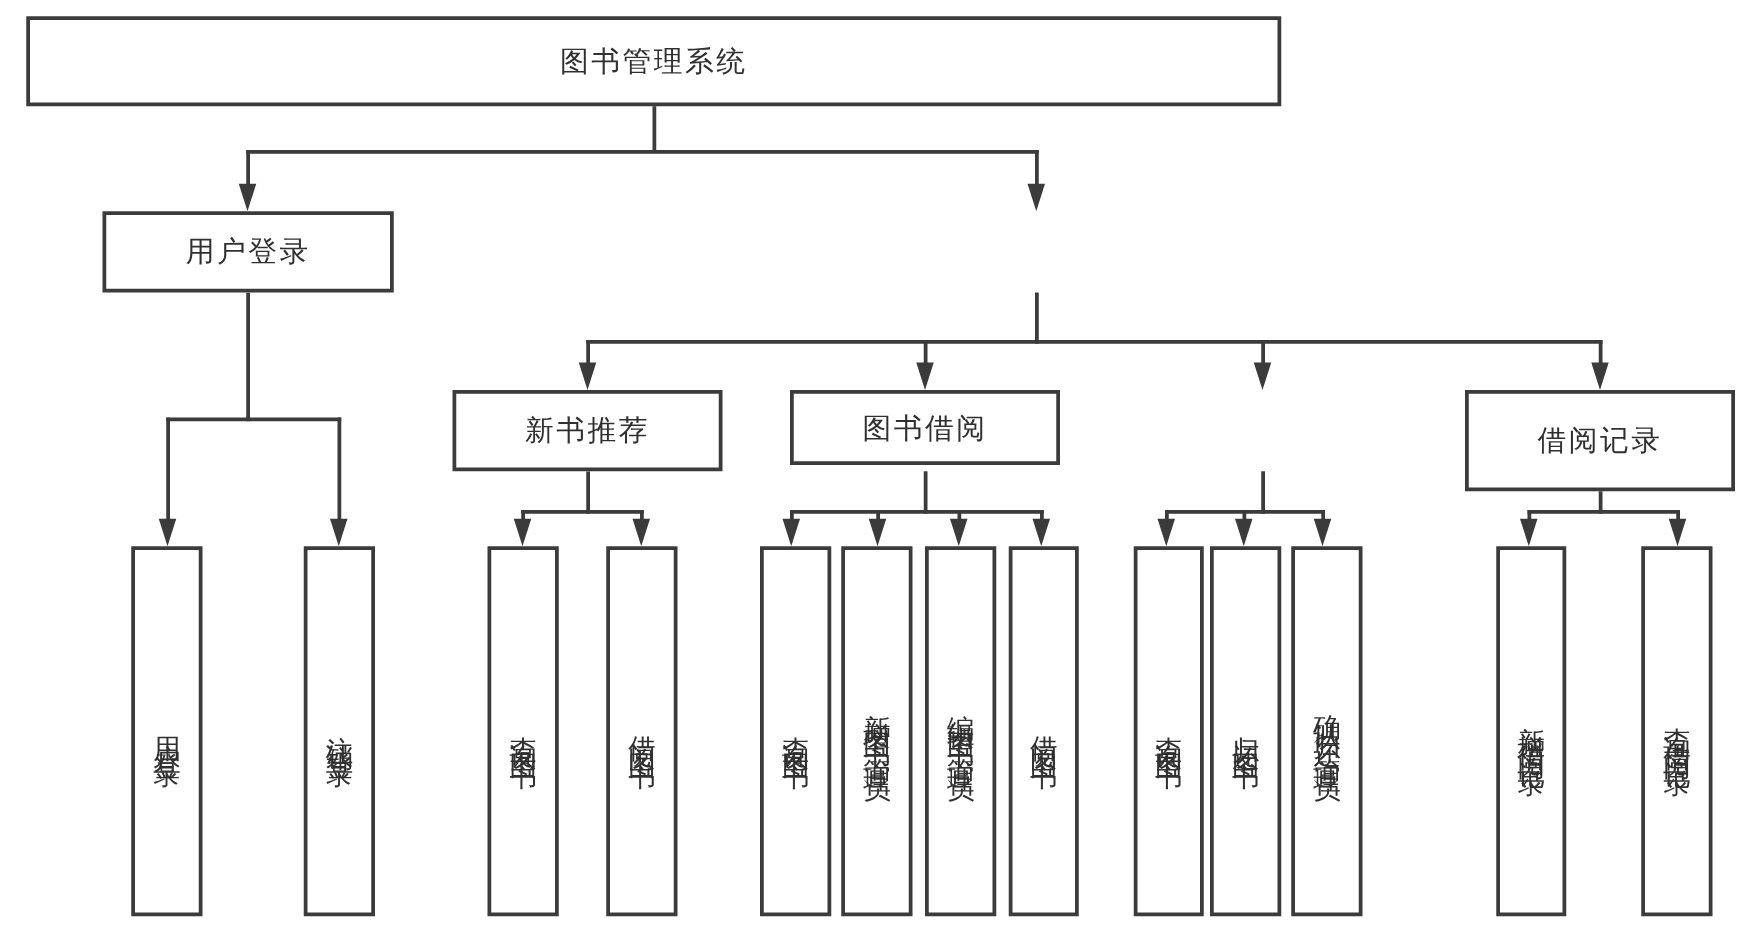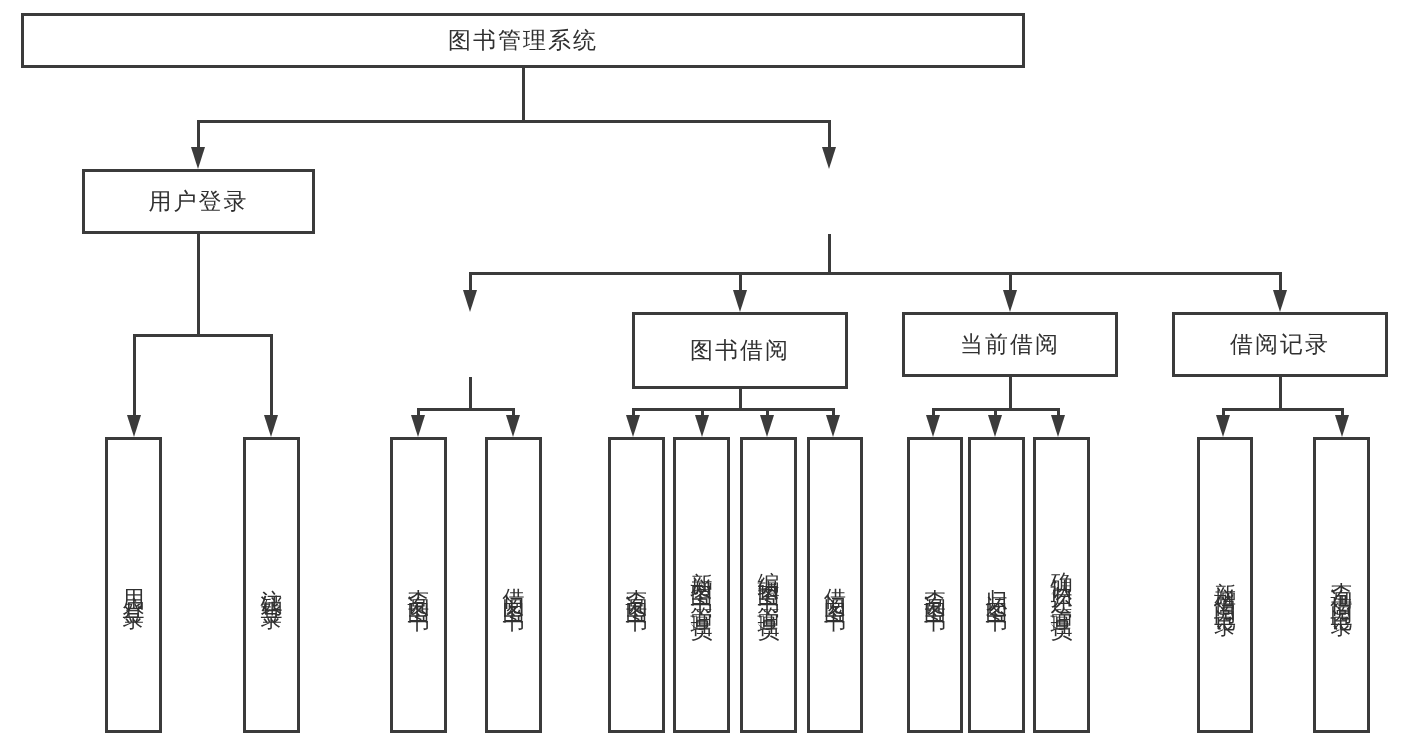--- a/index.html
+++ b/index.html
@@ -109,35 +109,35 @@
   <div class="ahead" style="left:988px;top:415px"></div>
   <div class="ahead" style="left:1051px;top:415px"></div>
 
   <div class="line" style="left:1278.5px;top:377px;width:3px;height:34px"></div>
   <div class="line" style="left:1221.5px;top:408px;width:122px;height:3px"></div>
   <div class="line" style="left:1221.5px;top:408px;width:3px;height:9px"></div>
   <div class="line" style="left:1340.5px;top:408px;width:3px;height:9px"></div>
   <div class="ahead" style="left:1216px;top:415px"></div>
   <div class="ahead" style="left:1335px;top:415px"></div>
 
-  <div class="node hnode" style="left:21px;top:13px;width:1004px;height:55px">
+  <div class="node hnode" style="left:21px;top:13px;width:1004px;height:72px">
     <span>图书管理系统</span>
   </div>
 
   <div class="node hnode" style="left:82px;top:169px;width:233px;height:65px">
     <span>用户登录</span>
   </div>
 
-  <div class="node hnode" style="left:632px;top:312px;width:216px;height:77px">
+  <div class="node hnode" style="left:362px;top:312px;width:216px;height:65px">
+    <span>新书推荐</span>
+  </div>
+  <div class="node hnode" style="left:632px;top:312px;width:216px;height:60px">
     <span>图书借阅</span>
   </div>
-  <div class="node hnode" style="left:902px;top:312px;width:216px;height:65px">
-    <span>当前借阅</span>
-  </div>
-  <div class="node hnode" style="left:1172px;top:312px;width:216px;height:65px">
+  <div class="node hnode" style="left:1172px;top:312px;width:216px;height:81px">
     <span>借阅记录</span>
   </div>
 
   <div class="node leaf" style="left:105px;top:437px;width:57px;height:296px">
     <span>用户登录</span>
   </div>
   <div class="node leaf" style="left:243px;top:437px;width:57px;height:296px">
     <span>注销登录</span>
   </div>
   <div class="node leaf" style="left:390px;top:437px;width:57px;height:296px">

